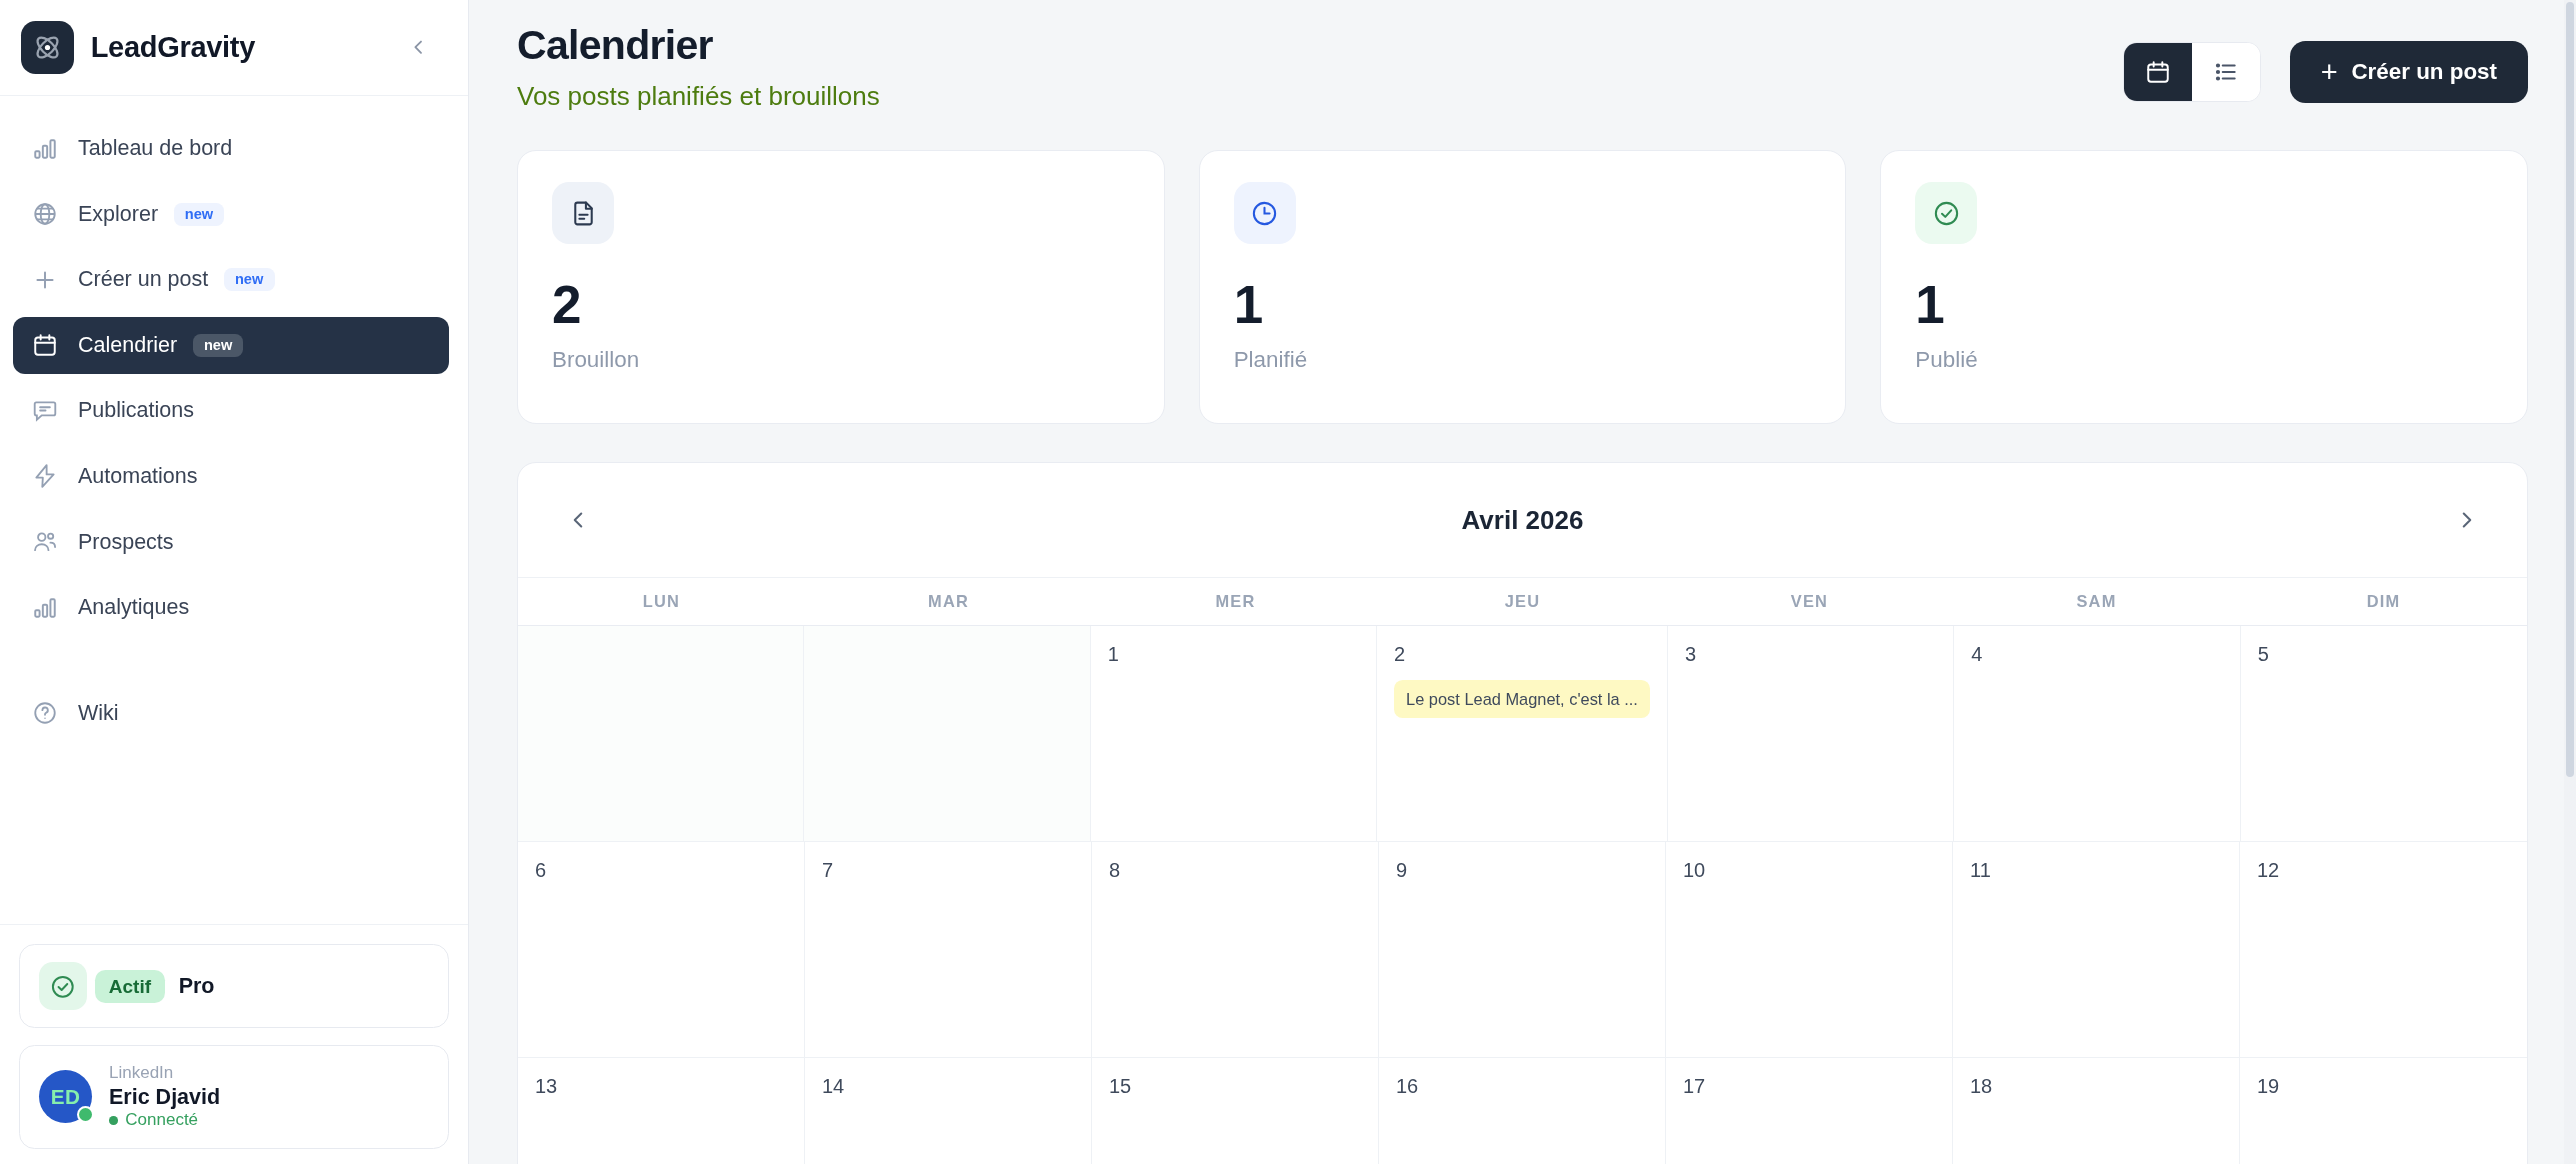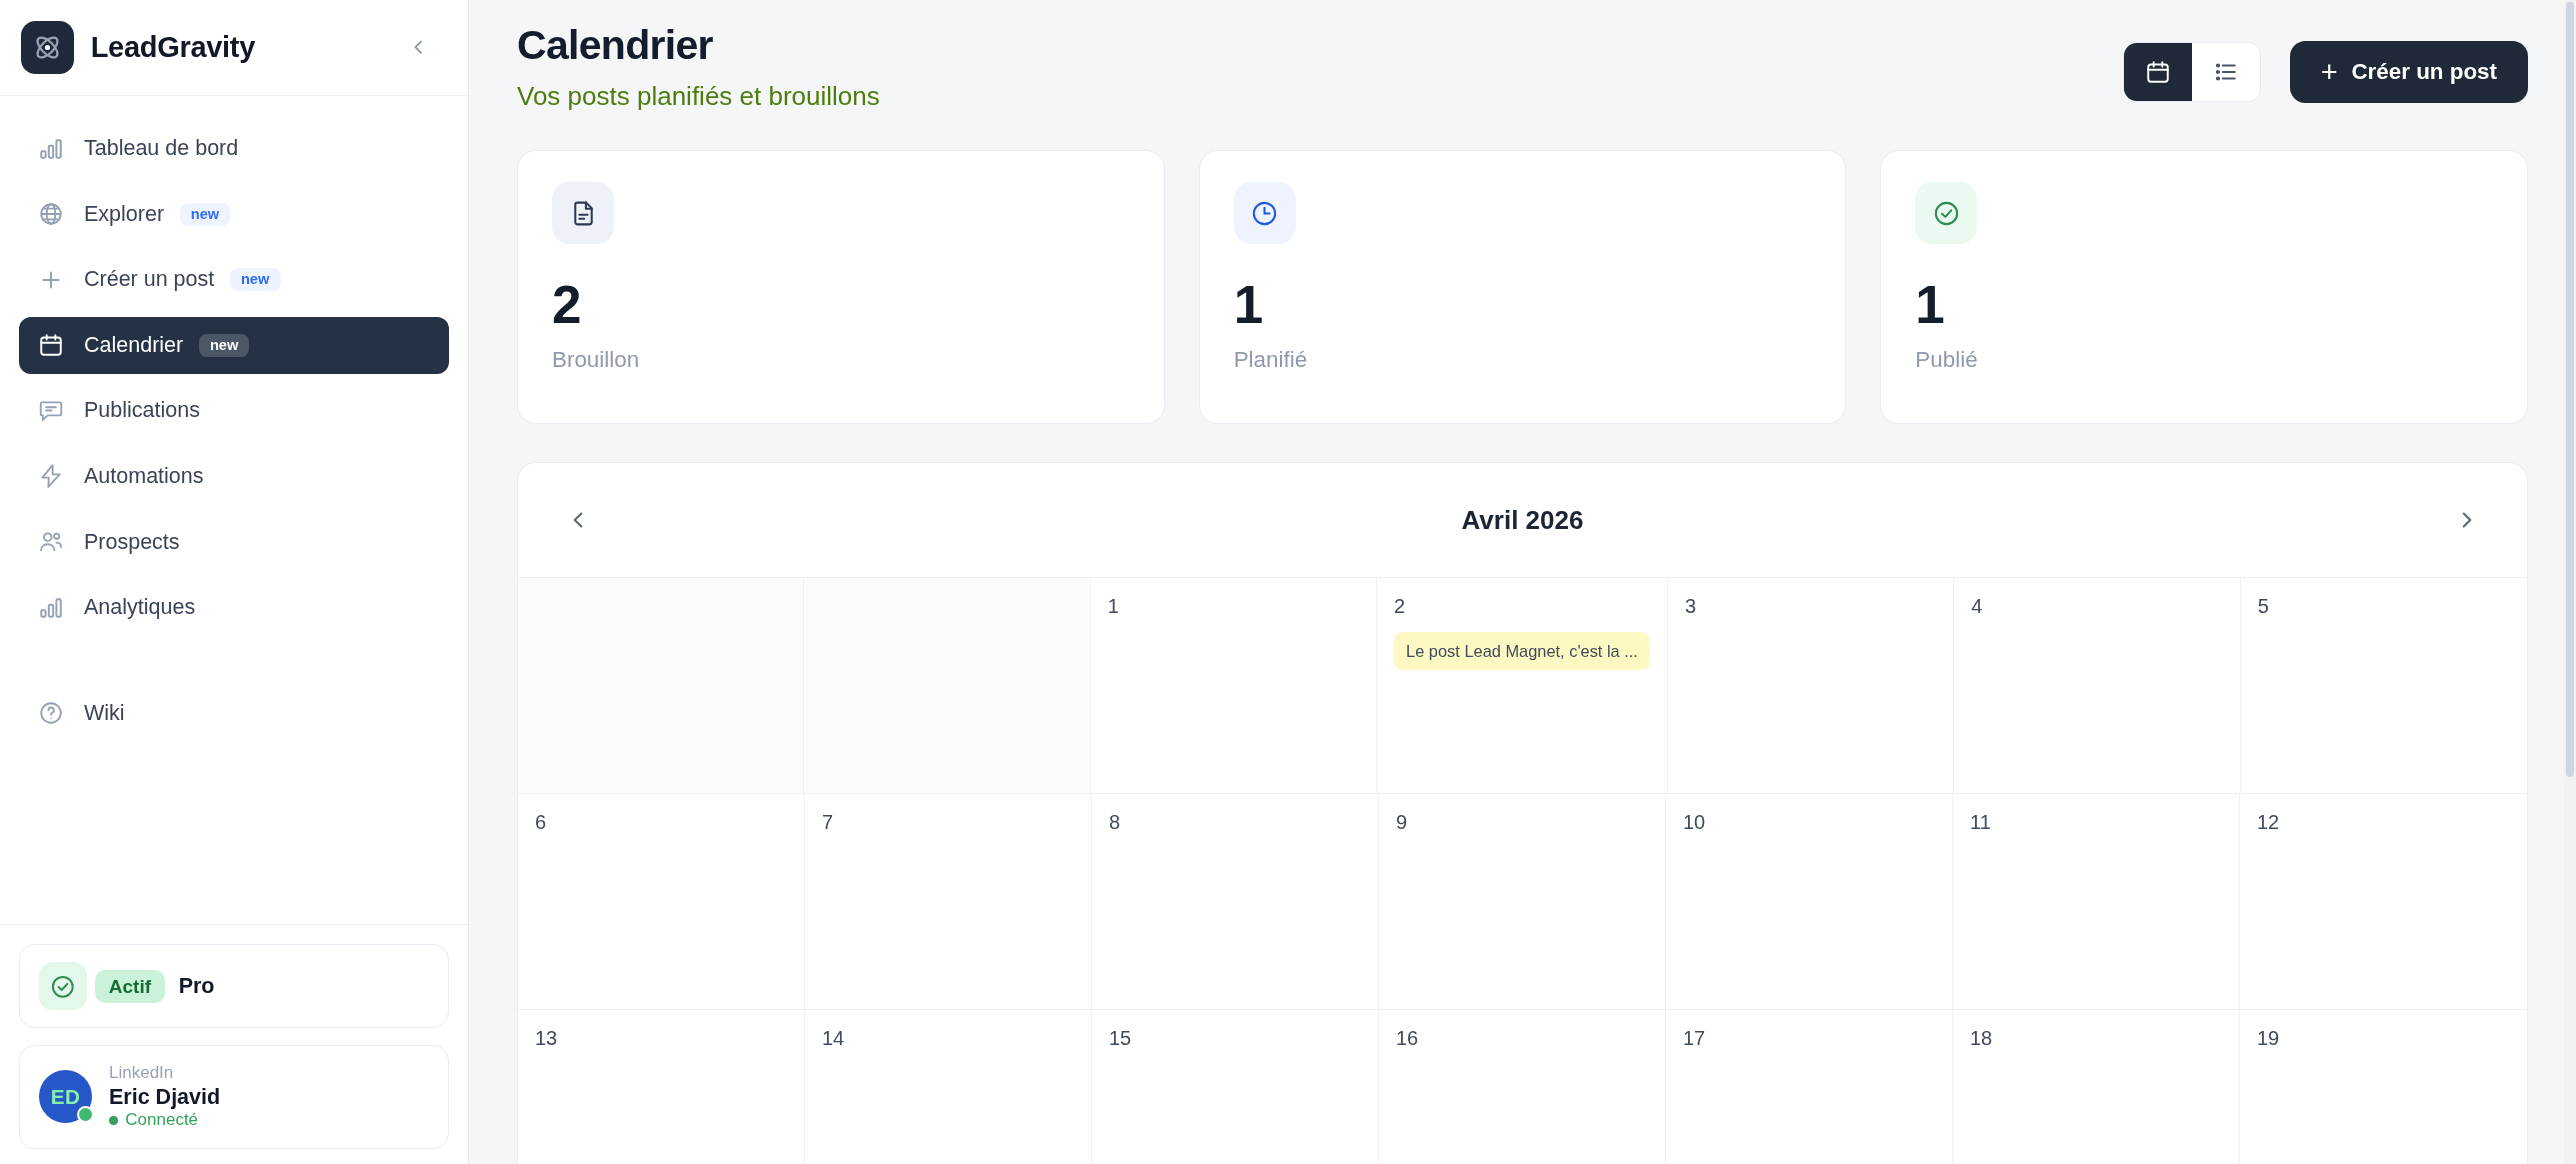--- a/index.html
+++ b/index.html
@@ -39,21 +39,21 @@
     letter-spacing: -0.3px;
     white-space: nowrap;
   }
   .brand-collapse {
     margin-left: auto;
     width: 34px; height: 34px;
     display: flex; align-items: center; justify-content: center;
     color: #8b95a6; cursor: pointer;
   }
 
-  .nav { padding: 24px 19px 0 19px; flex: 0 0 auto; }
+  .nav { padding: 24px 19px 0 13px; flex: 0 0 auto; }
   .nav-item {
     display: flex; align-items: center;
     height: 57px; padding: 0 17px;
     border-radius: 12px;
     margin-bottom: 8.6px;
     cursor: pointer;
     color: #3d4757;
   }
   .nav-item .ico {
     width: 29px; height: 29px; flex: 0 0 29px;
@@ -480,20 +480,29 @@
               </svg>
           </div>
           <div class="cal-month">Avril 2026</div>
           <div class="cal-nav">
             <svg width="26" height="26" viewBox="0 0 24 24" fill="none" stroke="currentColor" stroke-width="1.9" stroke-linecap="round" stroke-linejoin="round">
                 <polyline points="9 18 15 12 9 6"></polyline>
               </svg>
           </div>
         </div>
 
+        <div class="dow">
+          <div>LUN</div>
+          <div>MAR</div>
+          <div>MER</div>
+          <div>JEU</div>
+          <div>VEN</div>
+          <div>SAM</div>
+          <div>DIM</div>
+        </div>
 
         <div class="weeks" id="weeks">
             <div class="week">
               <div class="day out"></div>
               <div class="day out"></div>
               <div class="day">
                 <div class="day-num">1</div>
               </div>
               <div class="day">
                 <div class="day-num">2</div>

